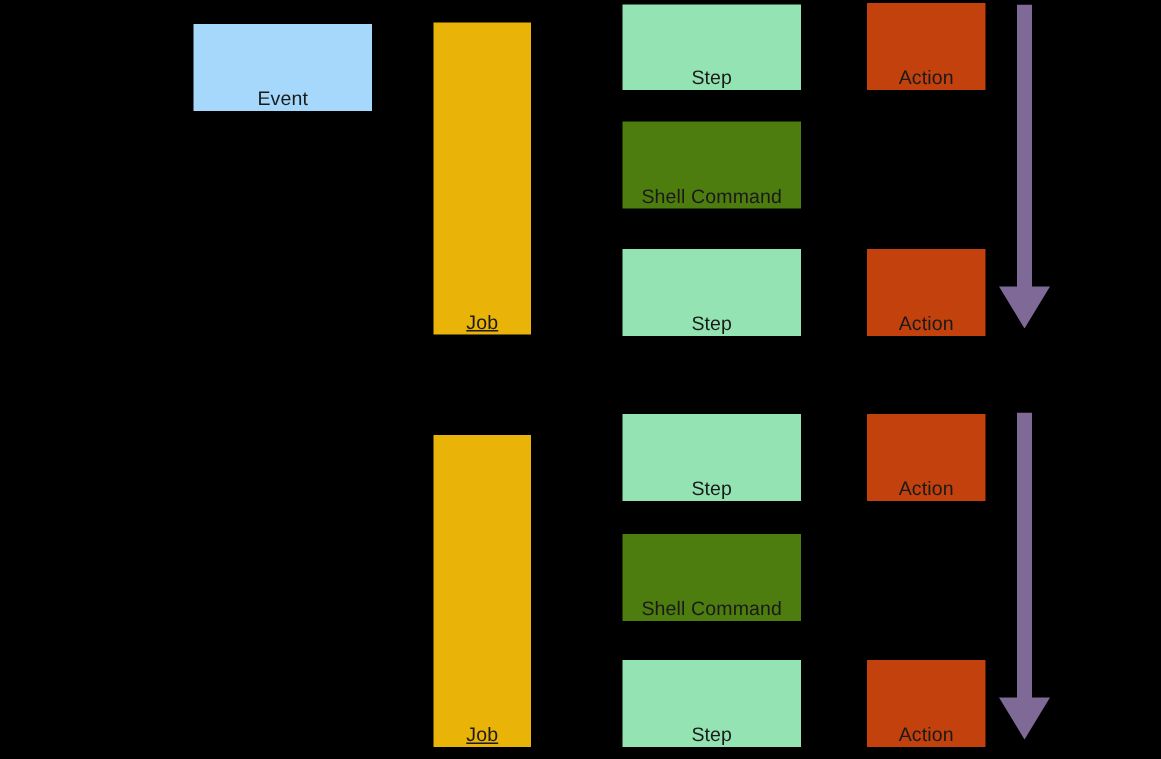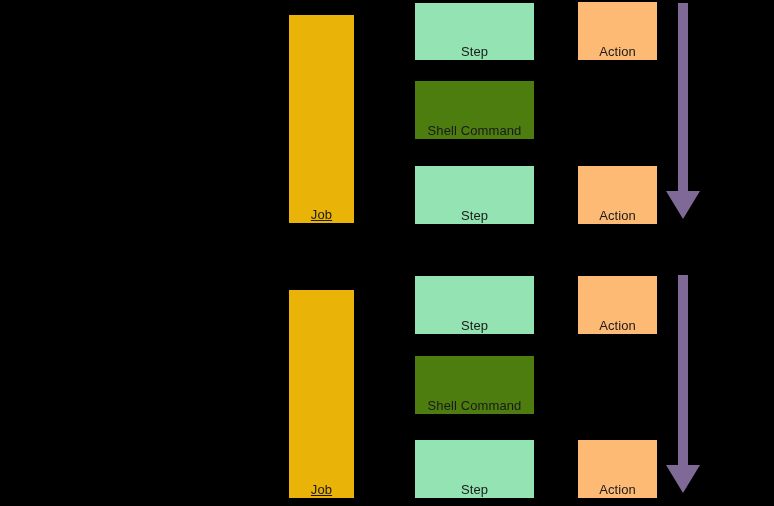--- a/index.html
+++ b/index.html
@@ -25,34 +25,37 @@
     font-size: 13px;
     line-height: 1.2;
     text-align: center;
     letter-spacing: 0.1px;
     white-space: nowrap;
   }
   .node.event   { background: #a5d8fb; }
   .node.job     { background: #eab308; text-decoration: underline; }
   .node.step    { background: #94e3b2; }
   .node.shell   { background: #4d7c0f; }
-  .node.action  { background: #fdba74; }
+  .node.action  { background: #c2410c; }
 
   .arrow {
     position: absolute;
   }
   .arrow svg {
     display: block;
   }
 </style>
 </head>
 <body>
 
 <div id="canvas">
 
+<div class="node event" style="left: 129px; top: 16px; width: 119px; height: 58px;">
+      <span>Event</span>
+    </div>
     <div class="node job" style="left: 289px; top: 15px; width: 65px; height: 208px;">
       <span>Job</span>
     </div>
     <div class="node step" style="left: 415px; top: 3px; width: 119px; height: 57px;">
       <span>Step</span>
     </div>
     <div class="node action" style="left: 578px; top: 2px; width: 79px; height: 58px;">
       <span>Action</span>
     </div>
     <div class="node shell" style="left: 415px; top: 81px; width: 119px; height: 58px;">

